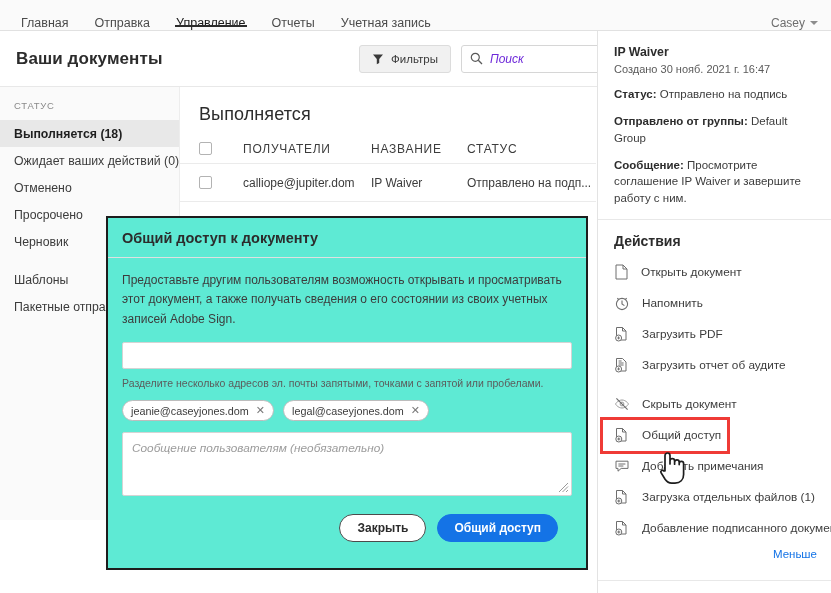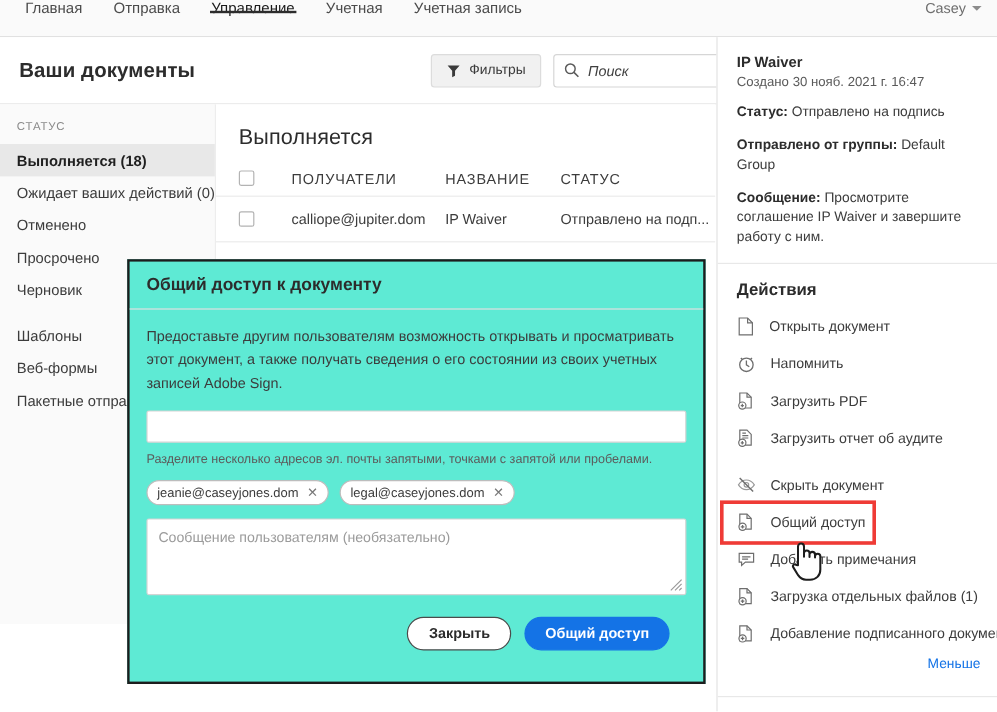--- a/index.html
+++ b/index.html
@@ -10,21 +10,21 @@
     color: #2c2c2c;
     overflow: hidden;
   }
   #app { position: relative; width: 831px; height: 593px; }
 
   
   .topnav {
     position: absolute; top: 0; left: 0; width: 831px; height: 31px;
     background: #fafafa;
     border-bottom: 1px solid #e1e1e1;
-    display: flex; align-items: flex-start;
+    display: flex; align-items: flex-end;
   }
   .nav-items { display: flex; align-items: stretch; padding-left: 8px; }
   .nav-item {
     display: flex; align-items: center;
     padding: 0 13px;
     font-size: 12.5px; color: #4b4b4b;
     cursor: pointer; position: relative;
   }
   .nav-item.active { color: #1b1b1b; font-weight: 400; }
   .nav-item.active::after {
@@ -65,21 +65,21 @@
     background: #f1f1f1; border: 1px solid #dcdcdc; border-radius: 3px;
     font-size: 11.5px; color: #3a3a3a; cursor: pointer;
   }
   .search-box {
     position: relative; width: 179px; height: 28px;
     border: 1px solid #d6d6d6; border-radius: 3px; background: #fff;
     display: flex; align-items: center; padding: 0 8px; gap: 7px;
     cursor: text;
   }
   .search-placeholder {
-    font-size: 12px; color: #404040; font-style: italic;
+    font-size: 12px; color: #6d28d9; font-style: italic;
   }
   .info-circle {
     width: 16px; height: 16px; border: 1.3px solid #a0a0a0; border-radius: 50%;
     display: flex; align-items: center; justify-content: center;
     font-size: 10px; color: #8c8c8c; font-family: "Liberation Serif", serif;
     cursor: pointer; flex: none;
   }
 
   
   .sidebar {
@@ -196,21 +196,21 @@
     height: 21px; padding: 0 8px;
     border: 1px solid #bdbdbd; border-radius: 11px; background: #fff;
     font-size: 10.8px; color: #3c3c3c; cursor: default;
   }
   .chip-x { font-size: 11px; color: #787878; cursor: pointer; }
   .msg-area {
     position: relative; margin-top: 11px; width: 100%; height: 64px;
     border: 1px solid #d4d4d4; border-radius: 2px; background: #fff;
     padding: 8px 9px; cursor: text;
   }
-  .msg-placeholder { font-size: 11.8px; color: #9b9b9b; }
+  .msg-placeholder { font-size: 11.8px; color: #9b9b9b; font-style: italic; }
   .resize-grip {
     position: absolute; right: 2px; bottom: 2px; width: 11px; height: 11px;
     cursor: nwse-resize;
   }
   .modal-footer {
     display: flex; justify-content: flex-end; align-items: center; gap: 11px;
     padding: 18px 14px 0 0;
   }
   .btn-secondary {
     height: 28px; padding: 0 17px; border-radius: 14px;
@@ -236,21 +236,21 @@
       <div class="nav-item">
           <span>Главная</span>
         </div>
       <div class="nav-item">
           <span>Отправка</span>
         </div>
       <div class="nav-item active">
           <span>Управление</span>
         </div>
       <div class="nav-item">
-          <span>Учетная</span>
+          <span>Отчеты</span>
         </div>
       <div class="nav-item">
           <span>Учетная запись</span>
         </div>
     </div>
     <div class="nav-spacer"></div>
     <div class="nav-user">
       <span>Casey</span>
       <span class="caret-down"></span>
     </div>
@@ -295,23 +295,20 @@
       </div>
     <div class="sidebar-item">
         <span>Просрочено</span>
       </div>
     <div class="sidebar-item">
         <span>Черновик</span>
       </div>
     <div class="sidebar-gap"></div>
     <div class="sidebar-item">
         <span>Шаблоны</span>
-      </div>
-    <div class="sidebar-item">
-        <span>Веб-формы</span>
       </div>
     <div class="sidebar-item">
         <span>Пакетные отправк</span>
       </div>
   </div>
 
   <div class="main">
     <div class="list-title">Выполняется</div>
     <div class="table-head">
       <div class="col-cb">

